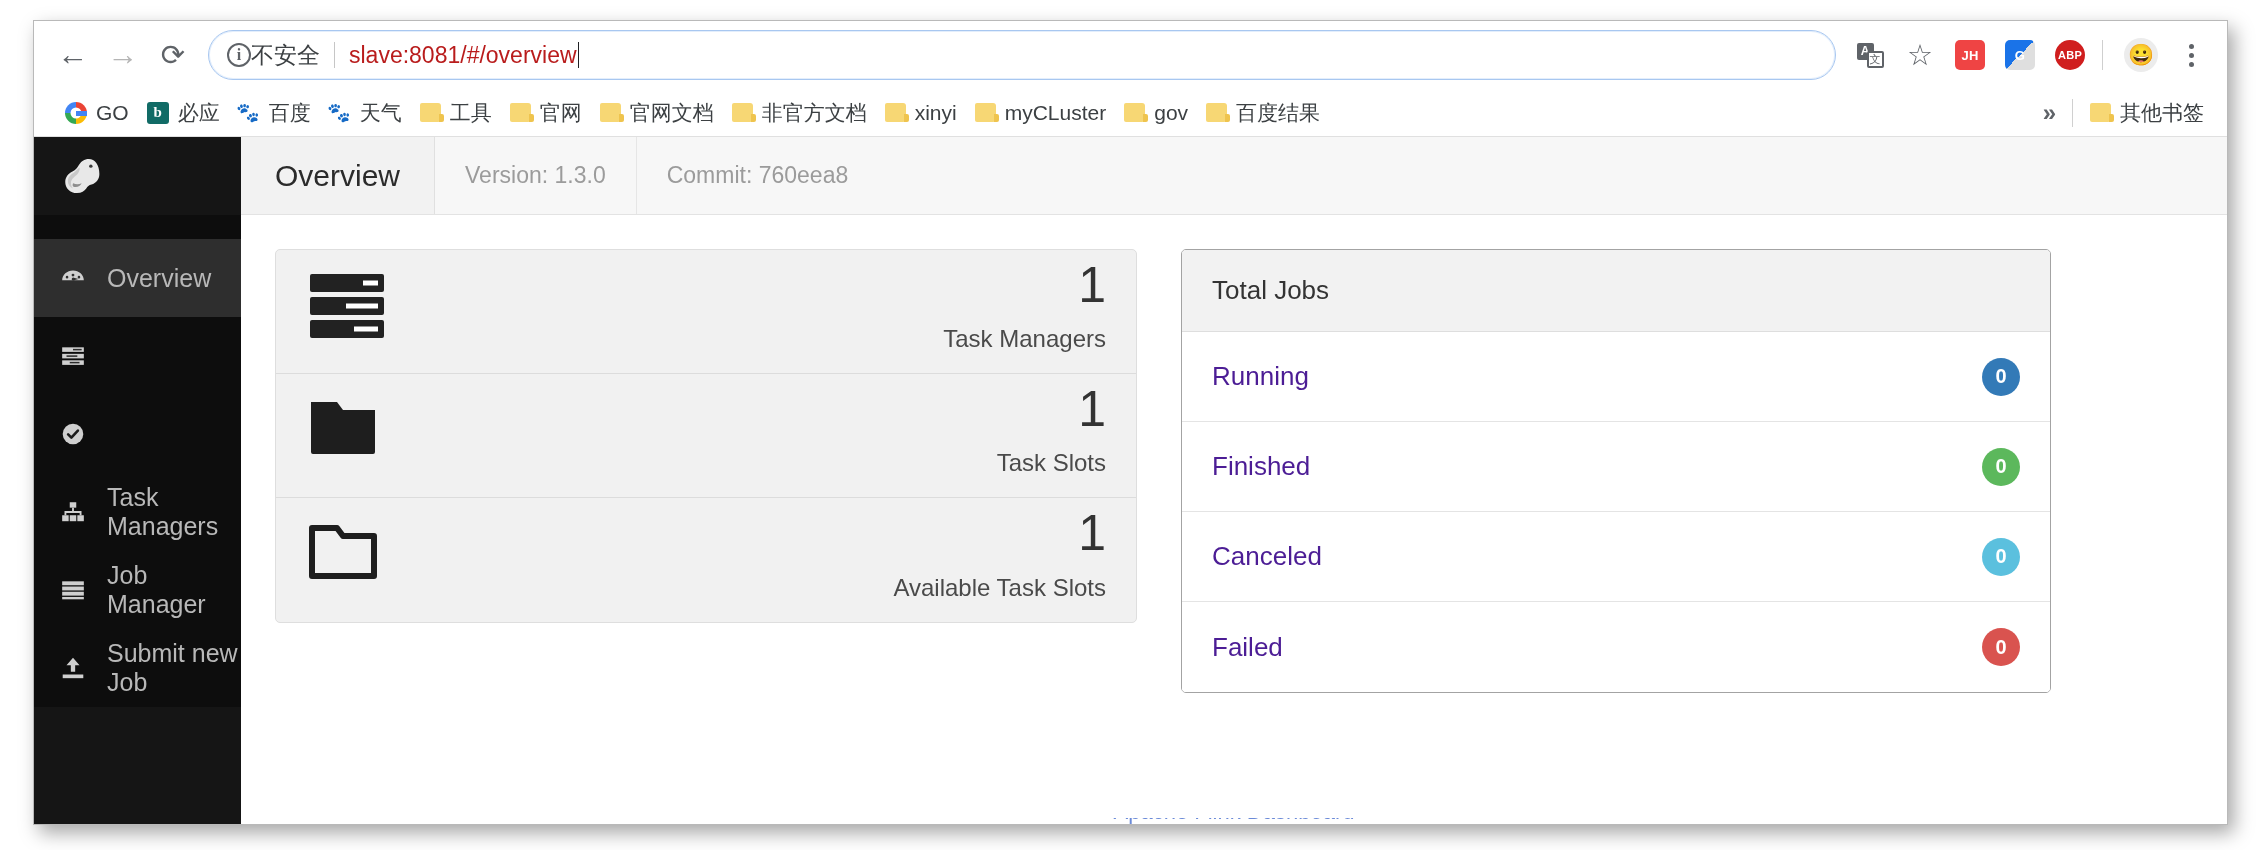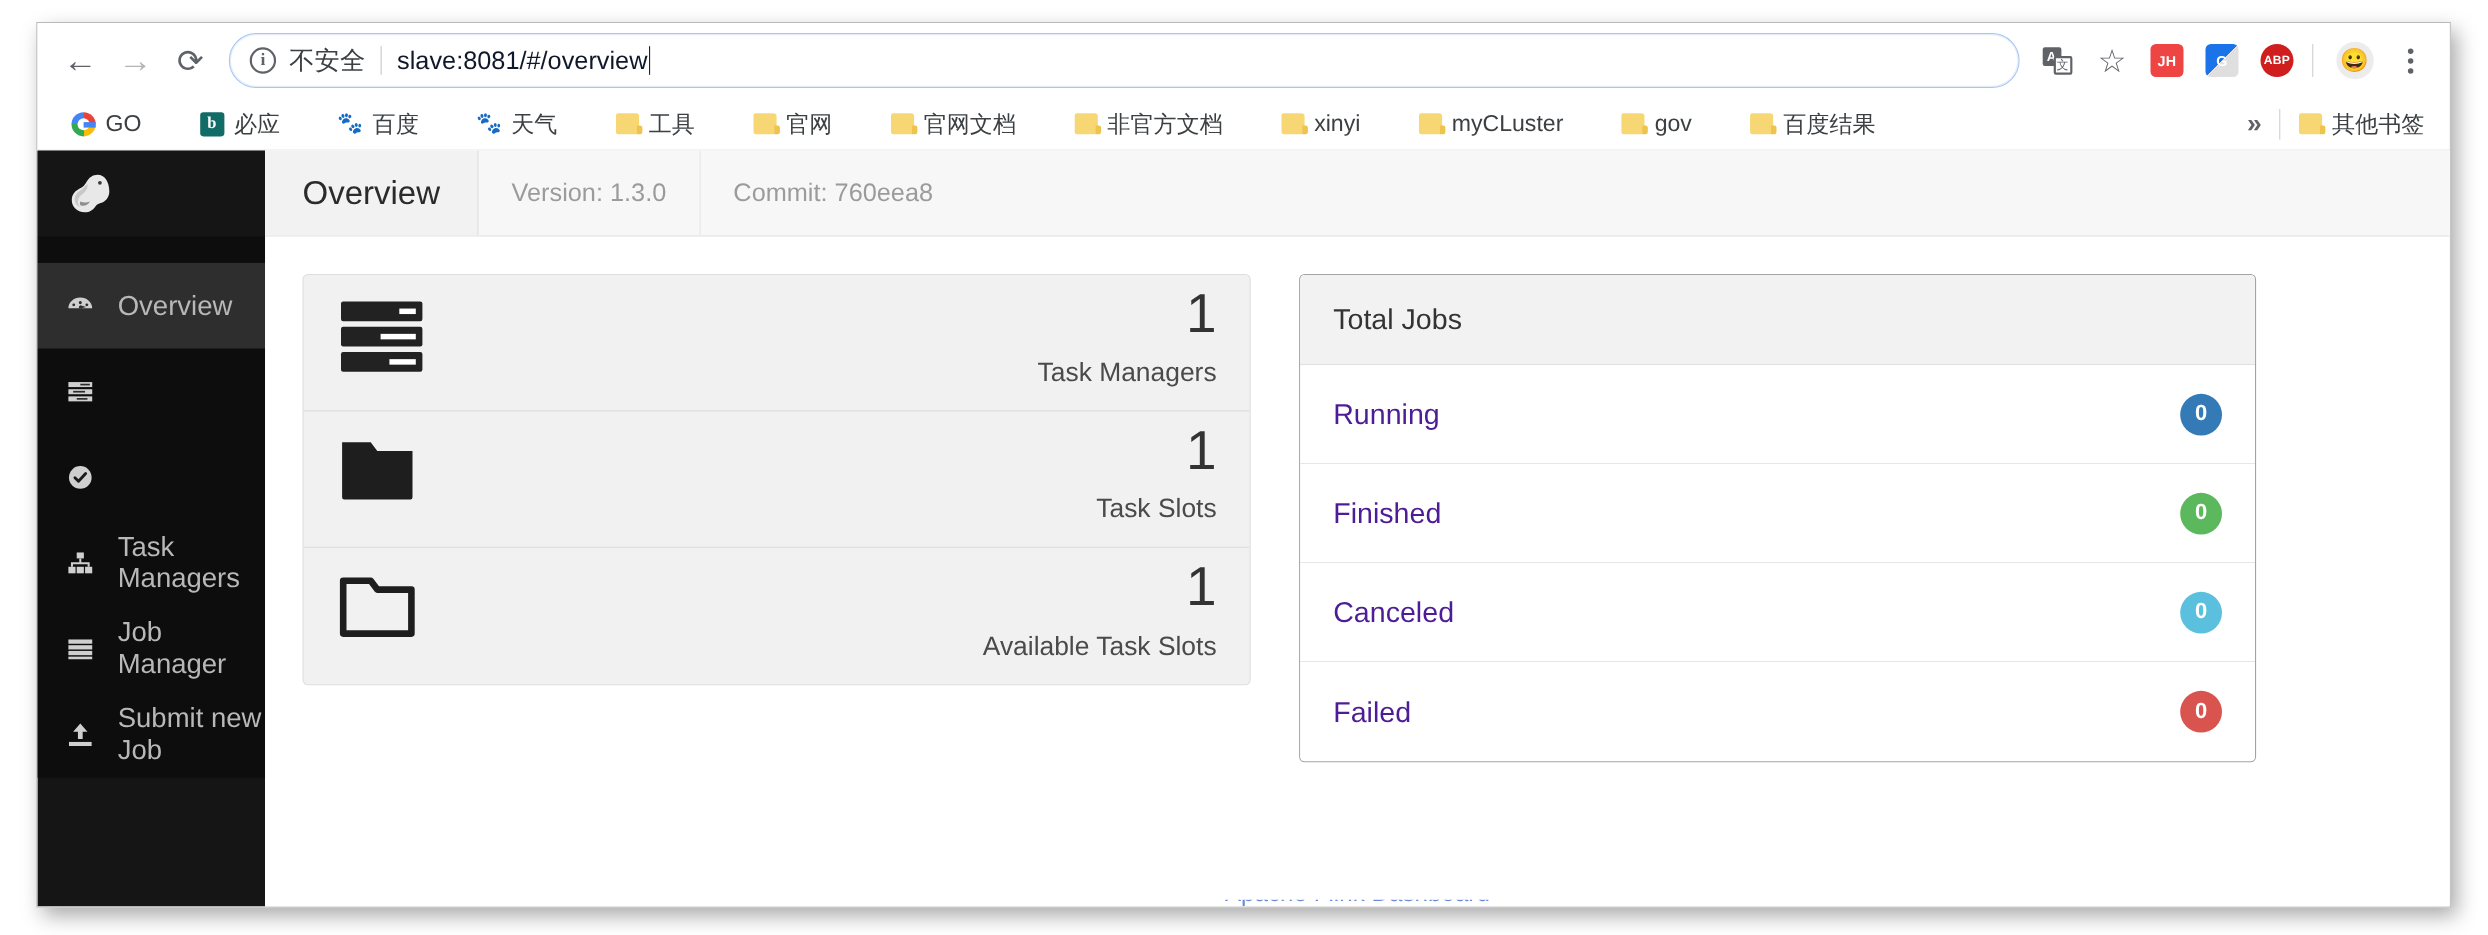--- a/index.html
+++ b/index.html
@@ -55,32 +55,31 @@
     width: 24px; height: 24px;
     border: 2px solid #5f6368;
     border-radius: 50%;
     color: #5f6368;
     font-size: 16px; font-weight: bold;
     display: flex; align-items: center; justify-content: center;
     font-family: "Liberation Serif", serif;
     flex: 0 0 auto;
   }
   #omnibox .sec-text {
-    margin-left: 12px;
     font-size: 23px;
     color: #3c4043;
   }
   #omnibox .divider {
     width: 1px; height: 26px;
     background: #c6c6c6;
     margin: 0 14px;
   }
   #omnibox .url-text {
     font-size: 23px;
-    color: #0f172a;
+    color: #b91c1c;
     white-space: nowrap;
   }
   #omnibox .caret {
     display: inline-block;
     width: 1.5px; height: 26px;
     background: #202124;
     margin-left: 1px;
     vertical-align: -5px;
   }
 
@@ -139,21 +138,20 @@
 
   
   #bookmarks-bar {
     height: 48px;
     background: #ffffff;
     border-bottom: 1px solid #e0e0e0;
     display: flex;
     align-items: center;
     padding: 0 14px 0 22px;
     position: relative;
-    gap: 35px;
   }
   .bm {
     display: flex; align-items: center;
     height: 34px;
     padding: 0 9px;
     border-radius: 4px;
     flex: 0 0 auto;
     white-space: nowrap;
   }
   .bm-label {

